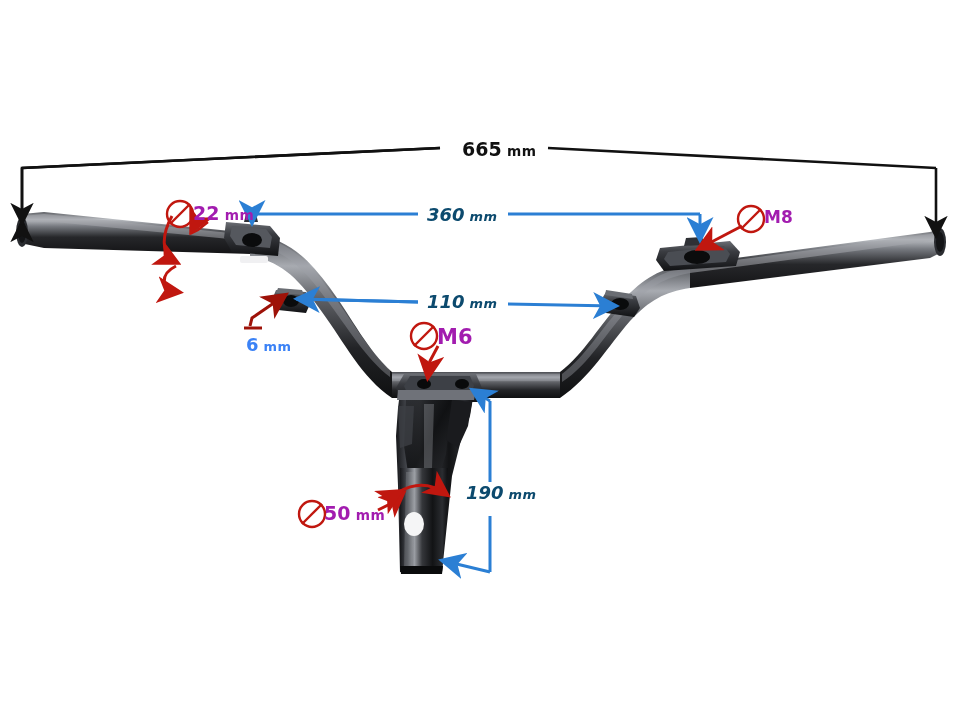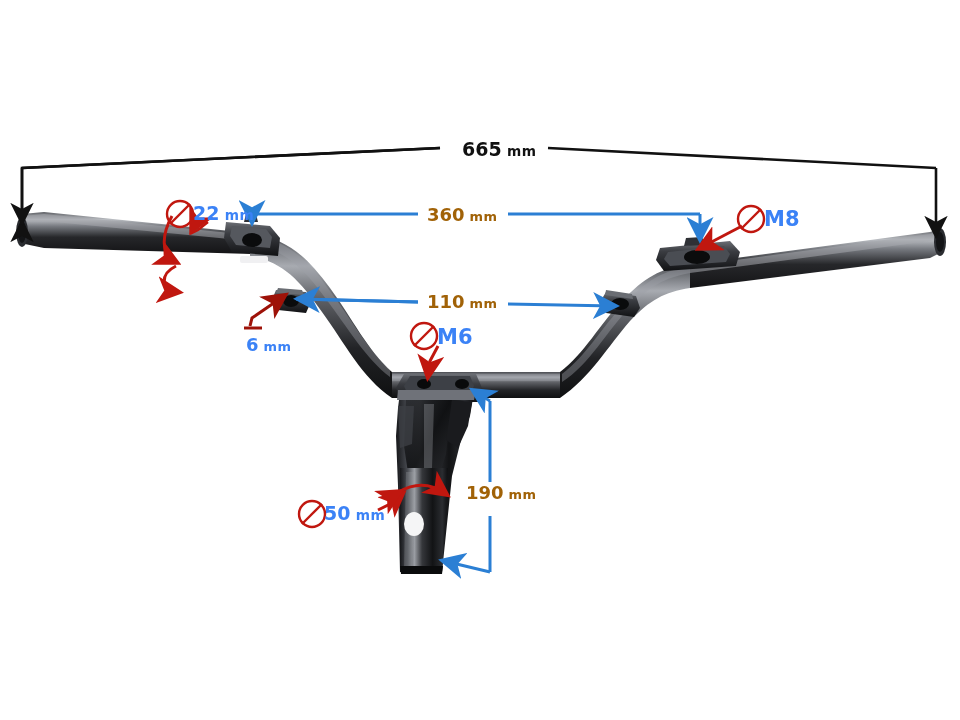--- a/index.html
+++ b/index.html
@@ -2,23 +2,23 @@
 <html><head>
 <meta charset="utf-8">
 <style>
   html,body{margin:0;padding:0;background:#ffffff;}
   body{width:960px;height:720px;position:relative;overflow:hidden;
        font-family:"DejaVu Sans","Liberation Sans",sans-serif;}
   #stage{position:absolute;left:0;top:16px;width:892px;height:720px;background:#fff;}
   svg.layer{position:absolute;left:0;top:0;width:960px;height:720px;}
   .lbl{position:absolute;white-space:nowrap;font-weight:bold;line-height:1;}
   .unit{font-size:0.72em;letter-spacing:.5px;}
-  .red{color:#3b82f6;}
+  .red{color:#a21caf;}
   .darkred{color:#3b82f6;}
-  .blue{color:#a16207;}
+  .blue{color:#0c4a6e;font-style:italic;}
   .blk{color:#111;}
 </style>
 </head>
 <body>
 
 <div id="stage">
 
   <svg class="layer" viewBox="0 0 960 720" preserveAspectRatio="none">
     <defs>
       <linearGradient id="tubeV" x1="0" y1="0" x2="0" y2="1">
@@ -226,21 +226,21 @@
   </svg>
 
   <div class="lbl blk" style="left:462px;top:124px;font-size:19px;">
     <span>665</span><span class="unit"> mm</span>
   </div>
 
   <div class="lbl red" style="left:193px;top:188px;font-size:19px;">
     <span>22</span><span class="unit"> mm</span>
   </div>
 
-  <div class="lbl red" style="left:764px;top:193px;font-size:21px;">M8</div>
+  <div class="lbl red" style="left:764px;top:193px;font-size:17px;">M8</div>
 
   <div class="lbl red" style="left:437px;top:311px;font-size:21px;">M6</div>
 
   <div class="lbl darkred" style="left:246px;top:320px;font-size:18px;">
     <span>6</span><span class="unit"> mm</span>
   </div>
 
   <div class="lbl red" style="left:324px;top:488px;font-size:19px;">
     <span>50</span><span class="unit"> mm</span>
   </div>

